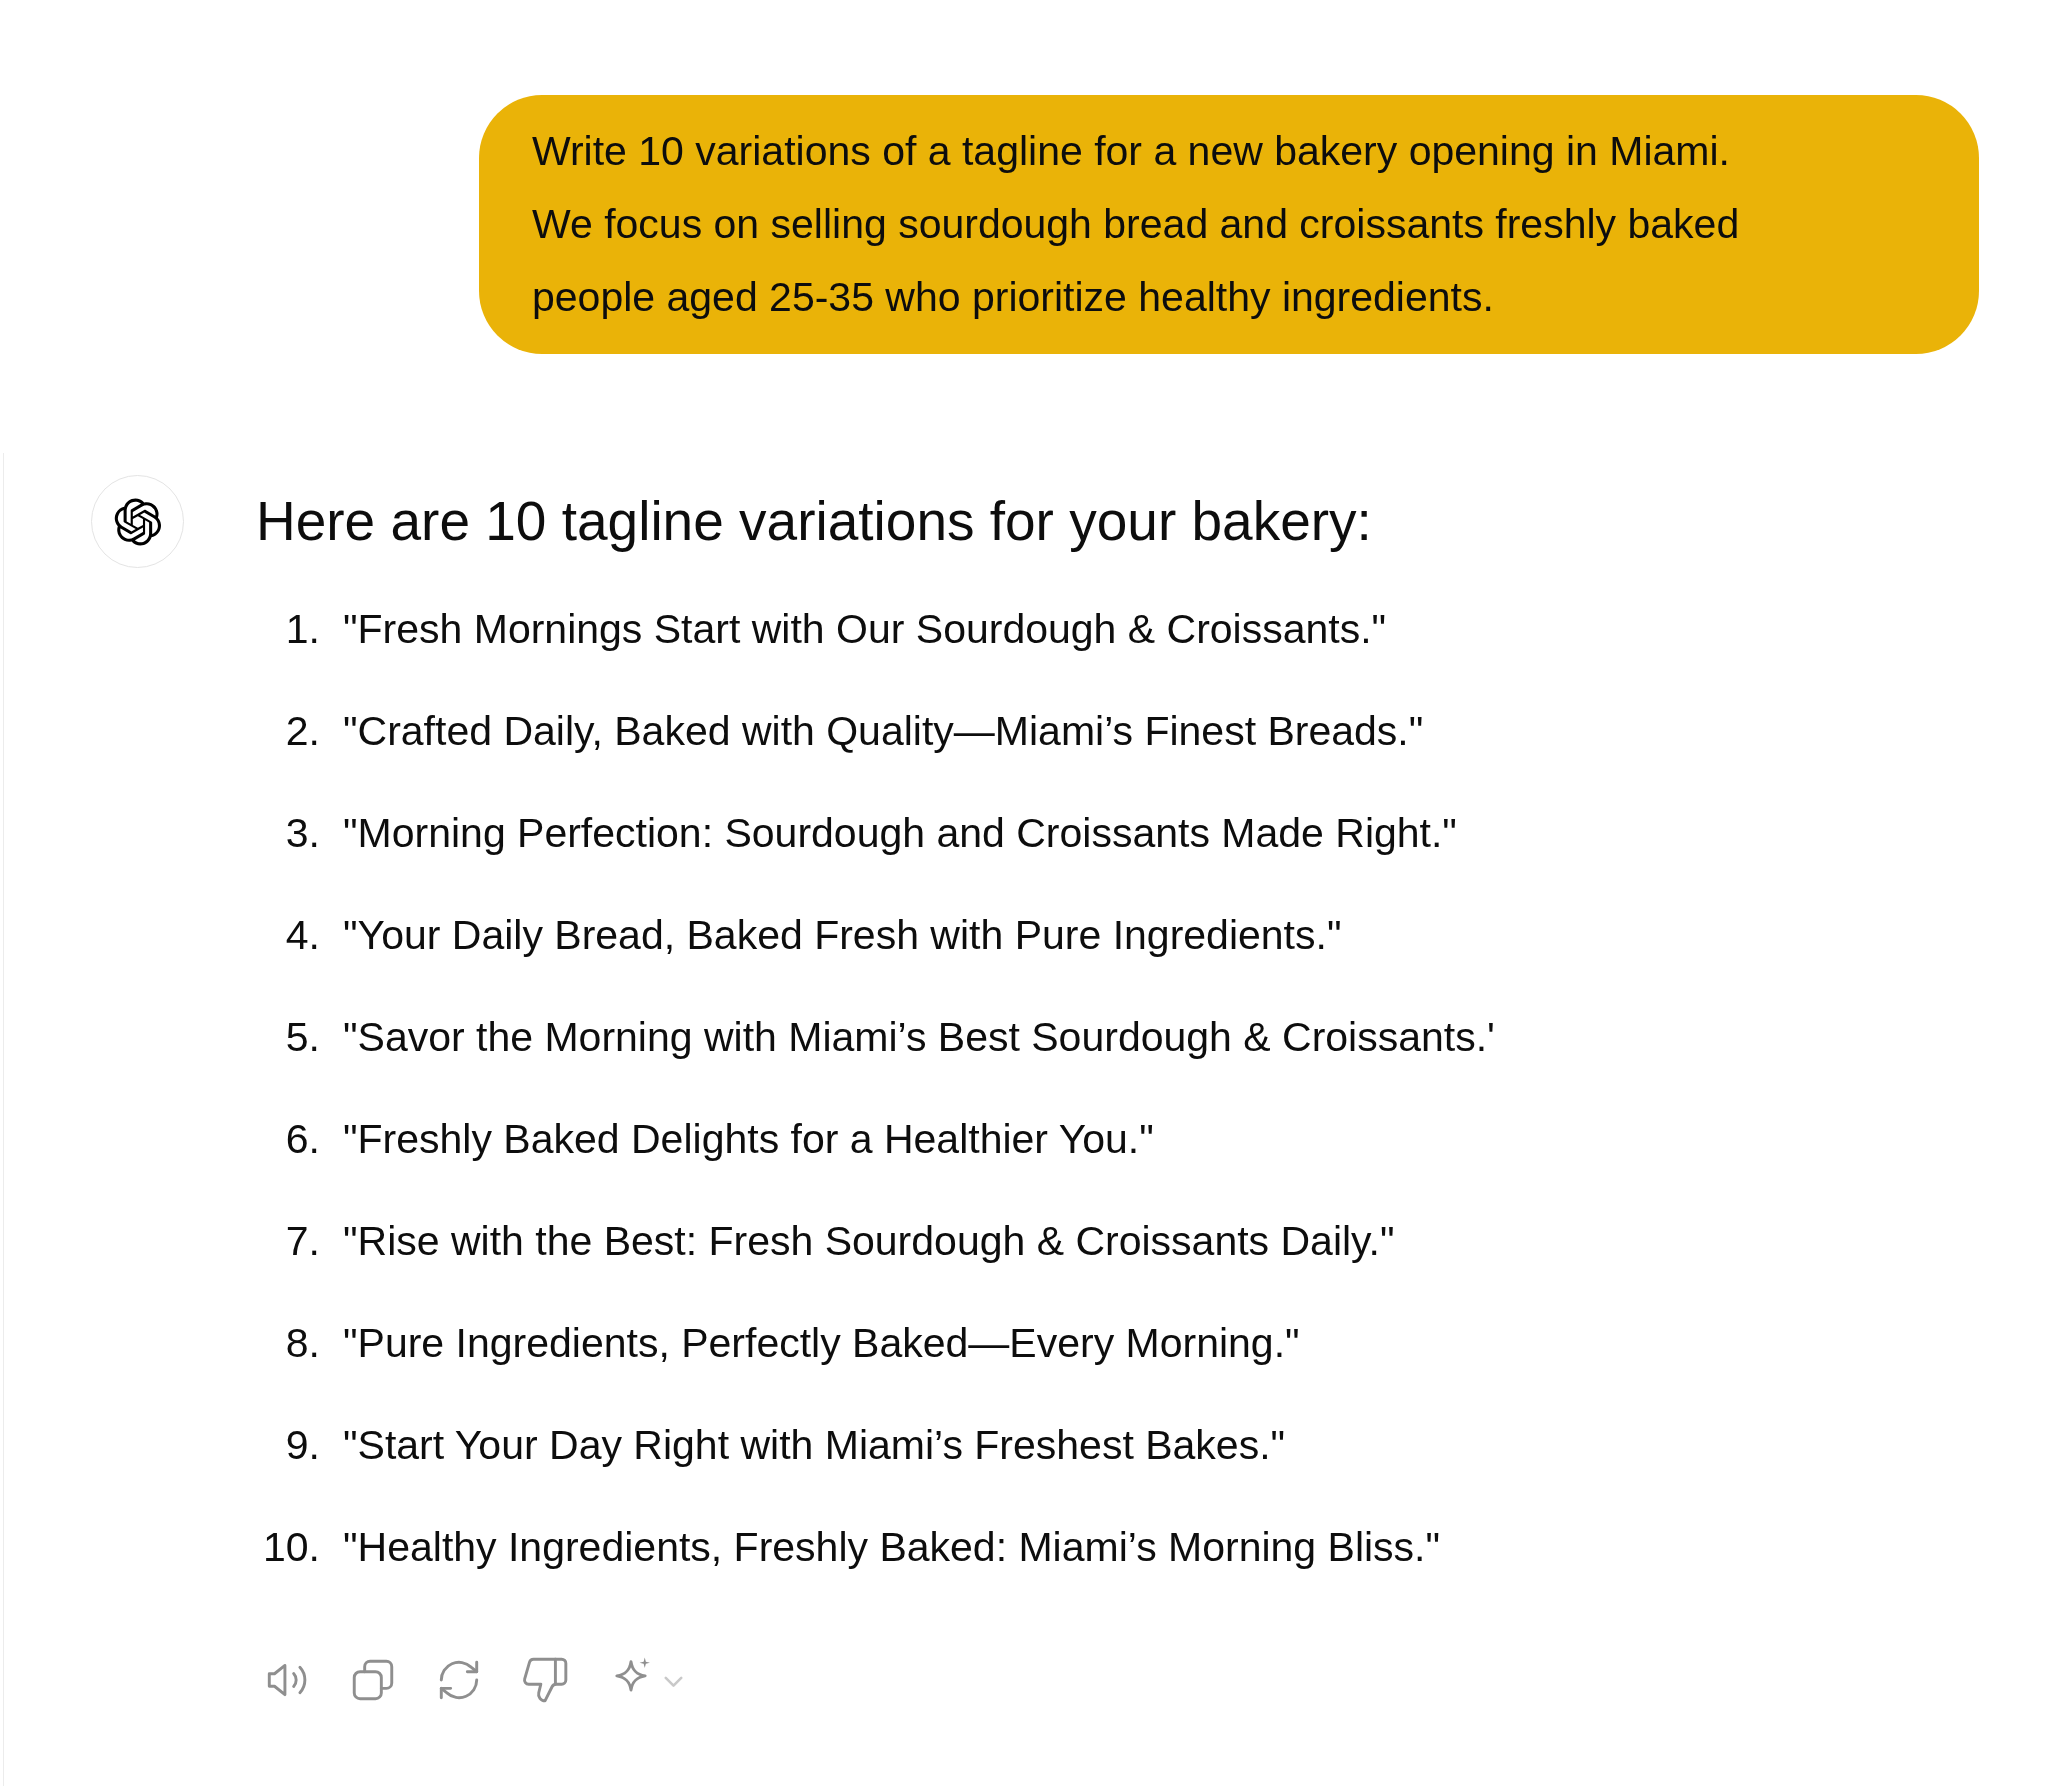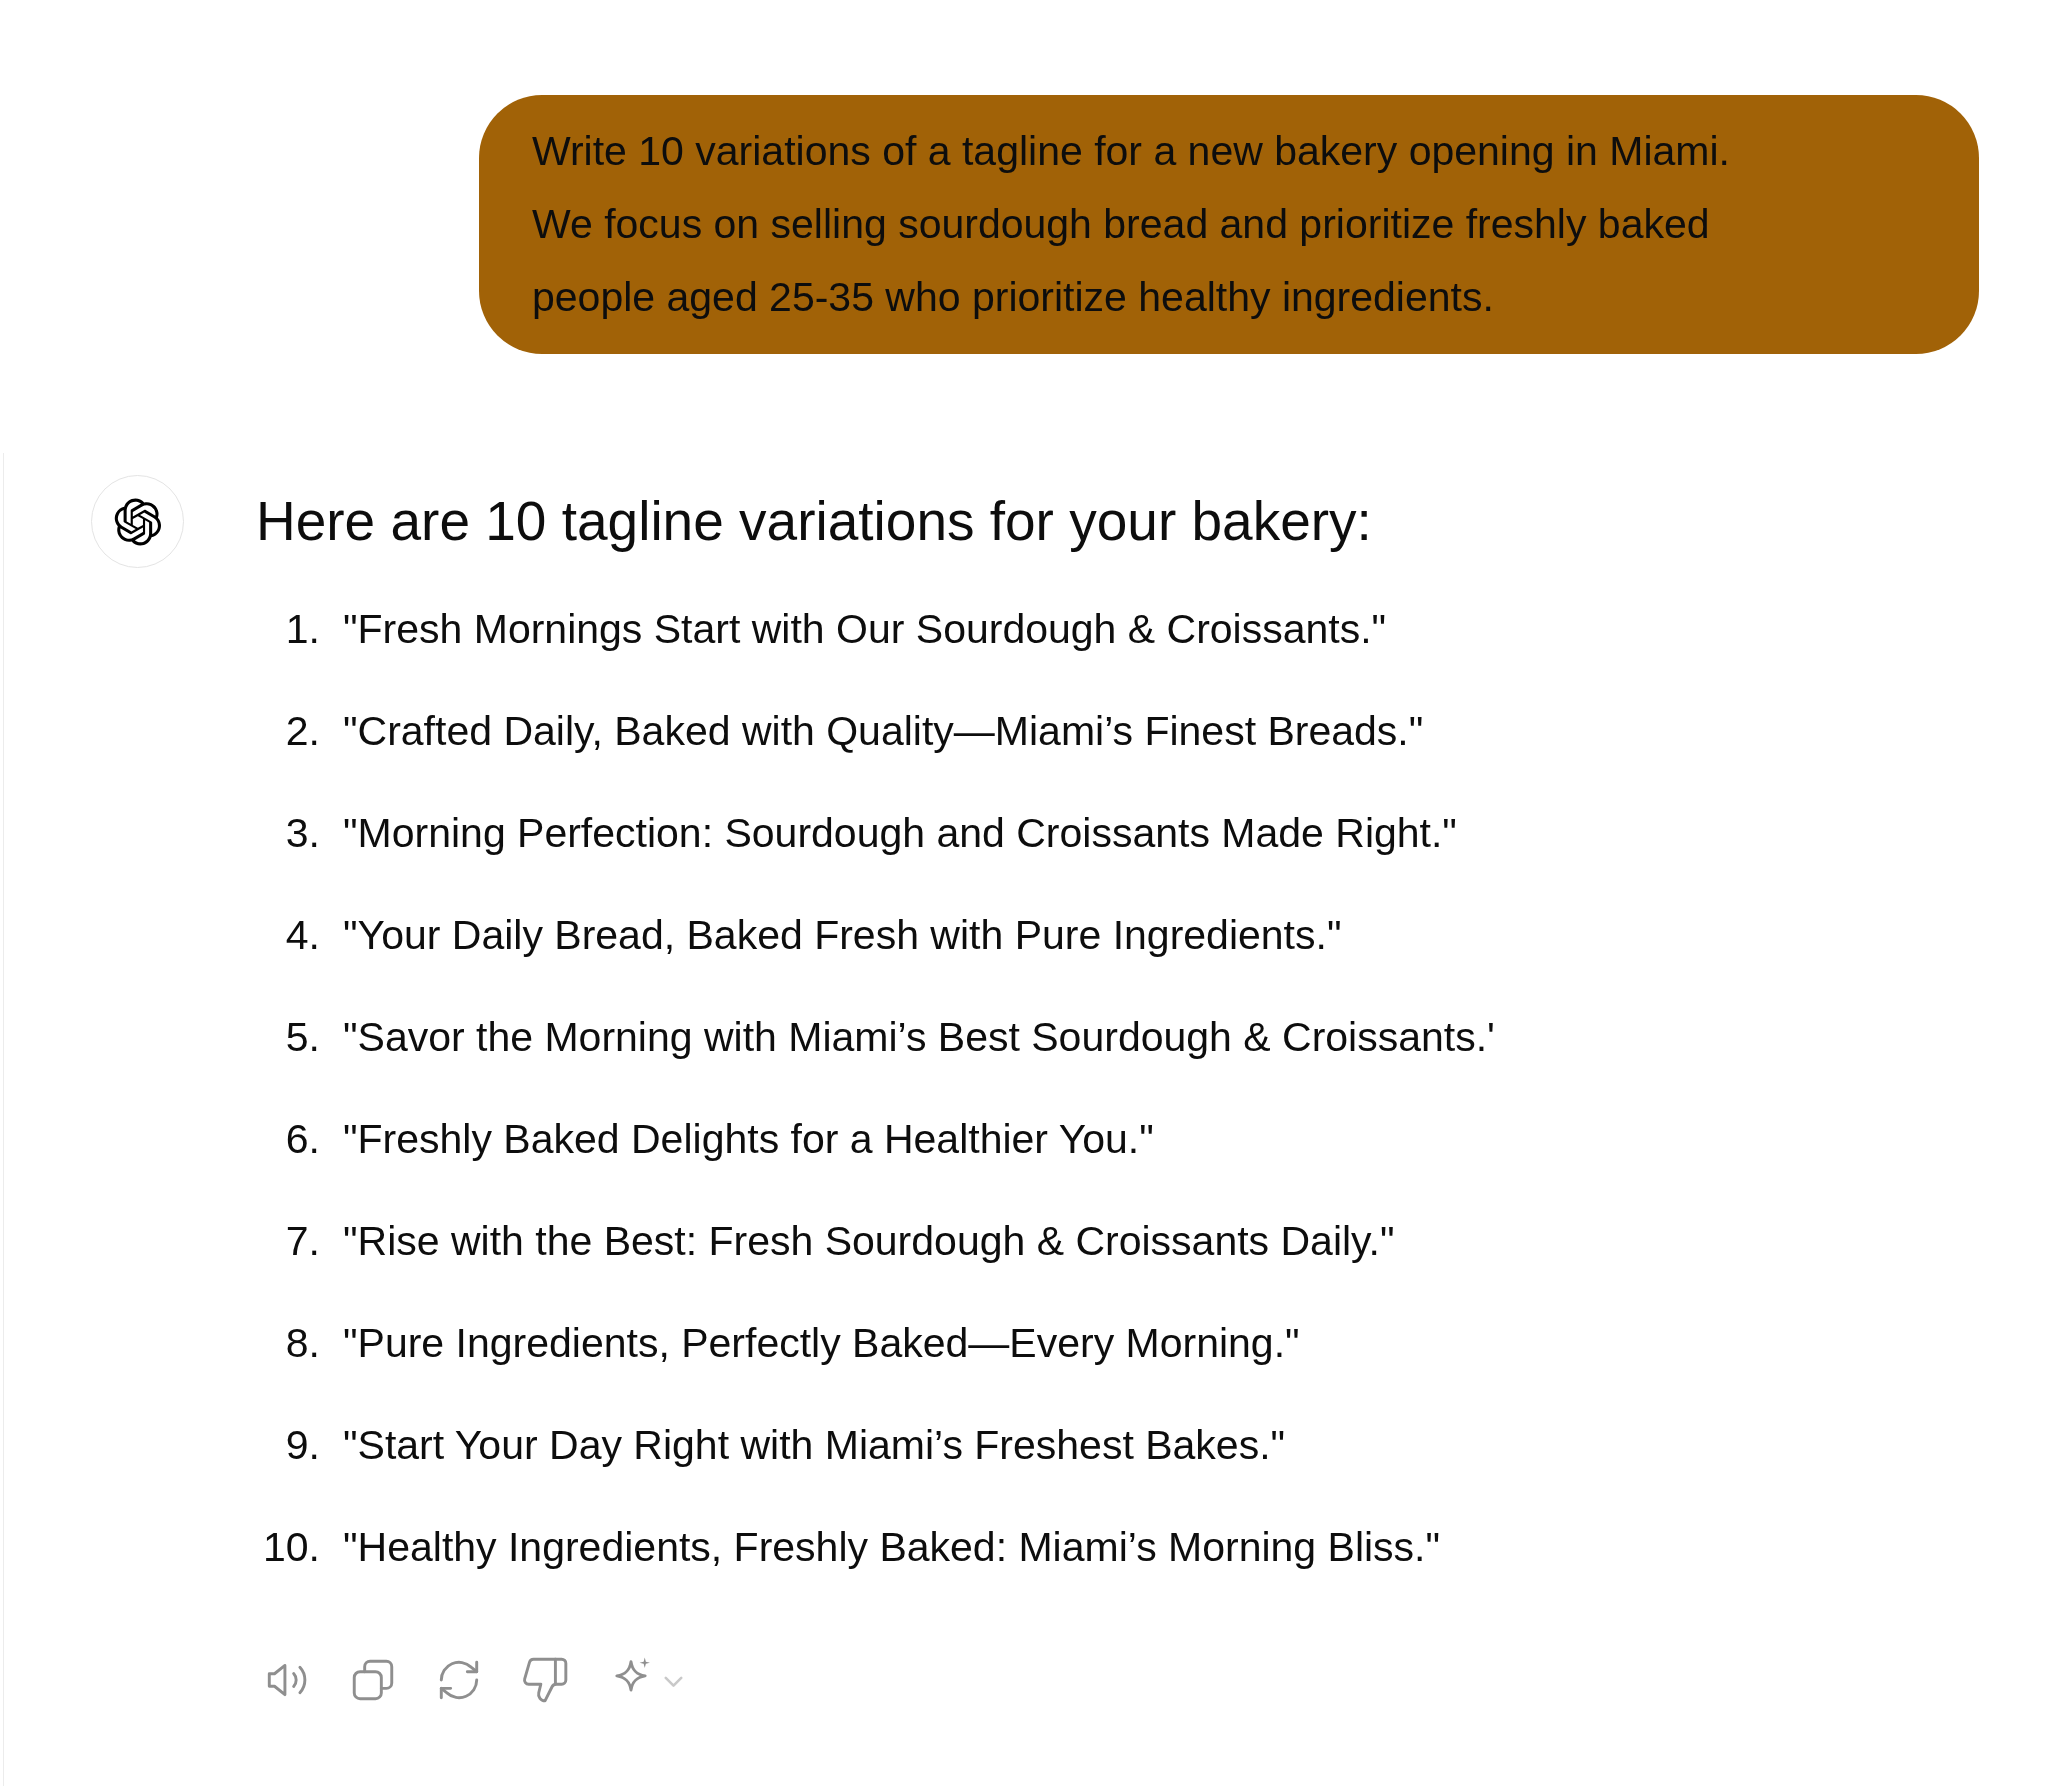--- a/index.html
+++ b/index.html
@@ -26,21 +26,21 @@
     background: #ececec;
   }
 
   
   .user-bubble {
     position: absolute;
     left: 479px;
     top: 95px;
     width: 1500px;
     box-sizing: border-box;
-    background: #a16207;
+    background: #eab308;
     border-radius: 63px;
     padding: 20px 53px;
     font-size: 41px;
     line-height: 73px;
   }
   .user-bubble .bubble-line {
     white-space: nowrap;
   }
 
   
@@ -142,21 +142,21 @@
 </style>
 </head>
 <body>
 
 <div class="canvas">
 
   <div class="left-divider"></div>
 
   <div class="user-bubble">
     <div class="bubble-line">Write 10 variations of a tagline for a new bakery opening in Miami.</div>
-    <div class="bubble-line">We focus on selling sourdough bread and prioritize freshly baked</div>
+    <div class="bubble-line">We focus on selling sourdough bread and croissants freshly baked</div>
     <div class="bubble-line">people aged 25-35 who prioritize healthy ingredients.</div>
   </div>
 
   <div class="avatar">
     <svg viewBox="0 0 41 41" xmlns="http://www.w3.org/2000/svg">
       <path fill="#000000" d="M37.5324 16.8707C37.9808 15.5241 38.1363 14.0974 37.9886 12.6859C37.8409 11.2744 37.3934 9.91076 36.676 8.68622C35.6126 6.83404 33.9882 5.3676 32.0373 4.4985C30.0864 3.62941 27.9098 3.40259 25.8215 3.85078C24.8796 2.7893 23.7219 1.94125 22.4257 1.36341C21.1295 0.785575 19.7249 0.491269 18.3058 0.500197C16.1708 0.495044 14.0893 1.16803 12.3614 2.42214C10.6335 3.67624 9.34853 5.44666 8.6917 7.47815C7.30085 7.76286 5.98686 8.3414 4.8377 9.17505C3.68854 10.0087 2.73073 11.0782 2.02839 12.312C0.956464 14.1591 0.498905 16.2988 0.721698 18.4228C0.944492 20.5467 1.83612 22.5449 3.268 24.1293C2.81966 25.4759 2.66413 26.9026 2.81182 28.3141C2.95951 29.7256 3.40701 31.0892 4.12437 32.3138C5.18791 34.1659 6.81234 35.6322 8.76321 36.5013C10.7141 37.3704 12.8907 37.5973 14.979 37.1492C15.9208 38.2107 17.0786 39.0587 18.3747 39.6366C19.6709 40.2144 21.0755 40.5087 22.4946 40.4998C24.6307 40.5054 26.7133 39.8321 28.4418 38.5772C30.1704 37.3223 31.4556 35.5506 32.1119 33.5179C33.5027 33.2332 34.8167 32.6547 35.9659 31.821C37.115 30.9874 38.0728 29.9178 38.7752 28.684C39.8458 26.8371 40.3023 24.6979 40.0789 22.5748C39.8556 20.4517 38.9639 18.4544 37.5324 16.8707ZM22.4978 37.8849C20.7443 37.8874 19.0459 37.2733 17.6994 36.1501C17.7601 36.117 17.8666 36.0586 17.936 36.0161L25.9004 31.4156C26.1003 31.3019 26.2663 31.137 26.3813 30.9378C26.4964 30.7386 26.5563 30.5124 26.5549 30.2825V19.0542L29.9213 20.998C29.9389 21.0068 29.9541 21.0198 29.9656 21.0359C29.977 21.052 29.9842 21.0707 29.9867 21.0902V30.3889C29.9842 32.375 29.1946 34.2791 27.7909 35.6841C26.3872 37.0892 24.4838 37.8806 22.4978 37.8849ZM6.39227 31.0064C5.51397 29.4888 5.19742 27.7107 5.49804 25.9832C5.55718 26.0187 5.66048 26.0818 5.73461 26.1244L13.699 30.7248C13.8975 30.8408 14.1233 30.902 14.3532 30.902C14.583 30.902 14.8088 30.8408 15.0073 30.7248L24.731 25.1103V28.9979C24.7321 29.0177 24.7283 29.0376 24.7199 29.0556C24.7115 29.0736 24.6988 29.0893 24.6829 29.1012L16.6317 33.7497C14.9096 34.7416 12.8643 35.0097 10.9447 34.4954C9.02506 33.9811 7.38785 32.7263 6.39227 31.0064ZM4.29707 13.6194C5.17156 12.0998 6.55279 10.9364 8.19885 10.3327C8.19885 10.4013 8.19491 10.5228 8.19491 10.6071V19.808C8.19351 20.0378 8.25334 20.2638 8.36823 20.4629C8.48312 20.6619 8.64893 20.8267 8.84863 20.9404L18.5723 26.5542L15.206 28.4979C15.1894 28.5089 15.1703 28.5155 15.1505 28.5173C15.1307 28.5191 15.1107 28.516 15.0924 28.5082L7.04046 23.8557C5.32135 22.8601 4.06716 21.2235 3.55289 19.3046C3.03862 17.3858 3.30624 15.3413 4.29707 13.6194ZM31.955 20.0556L22.2312 14.4411L25.5976 12.4981C25.6142 12.4872 25.6333 12.4805 25.6531 12.4787C25.6729 12.4769 25.6928 12.4801 25.7111 12.4879L33.7631 17.1364C34.9967 17.849 36.0017 18.8982 36.6606 20.1613C37.3194 21.4244 37.6047 22.849 37.4832 24.2684C37.3617 25.6878 36.8382 27.0432 35.9743 28.1759C35.1103 29.3086 33.9415 30.1717 32.6047 30.6641C32.6047 30.5947 32.6047 30.4733 32.6047 30.3889V21.188C32.6066 20.9586 32.5474 20.7328 32.4332 20.5338C32.319 20.3348 32.154 20.1698 31.955 20.0556ZM35.3055 15.0128C35.2464 14.9765 35.1431 14.9142 35.069 14.8717L27.1045 10.2712C26.9061 10.1554 26.6803 10.0943 26.4504 10.0943C26.2206 10.0943 25.9948 10.1554 25.7963 10.2712L16.0726 15.8858V11.9982C16.0715 11.9783 16.0753 11.9585 16.0837 11.9405C16.0921 11.9225 16.1048 11.9068 16.1207 11.8949L24.1719 7.25025C25.4053 6.53903 26.8158 6.19376 28.2383 6.25482C29.6608 6.31589 31.0364 6.78077 32.2044 7.59508C33.3723 8.40939 34.2842 9.53945 34.8334 10.8531C35.3826 12.1667 35.5464 13.6095 35.3055 15.0128ZM14.2424 21.9419L10.8752 19.9981C10.8576 19.9893 10.8423 19.9763 10.8309 19.9602C10.8195 19.9441 10.8122 19.9254 10.8098 19.9058V10.6071C10.8107 9.18295 11.2173 7.78848 11.9819 6.58696C12.7466 5.38544 13.8377 4.42659 15.1275 3.82264C16.4173 3.21869 17.8524 2.99464 19.2649 3.1767C20.6775 3.35876 22.0089 3.93941 23.1034 4.85067C23.0427 4.88379 22.937 4.94215 22.8668 4.98473L14.9024 9.58517C14.7025 9.69878 14.5366 9.86356 14.4215 10.0626C14.3065 10.2616 14.2466 10.4877 14.2479 10.7175L14.2424 21.9419ZM16.071 17.9991L20.4018 15.4978L24.7325 17.9975V22.9985L20.4018 25.4983L16.071 22.9985L16.071 17.9991Z"></path>
     </svg>
   </div>
 
   <div class="assistant-intro">Here are 10 tagline variations for your bakery:</div>

